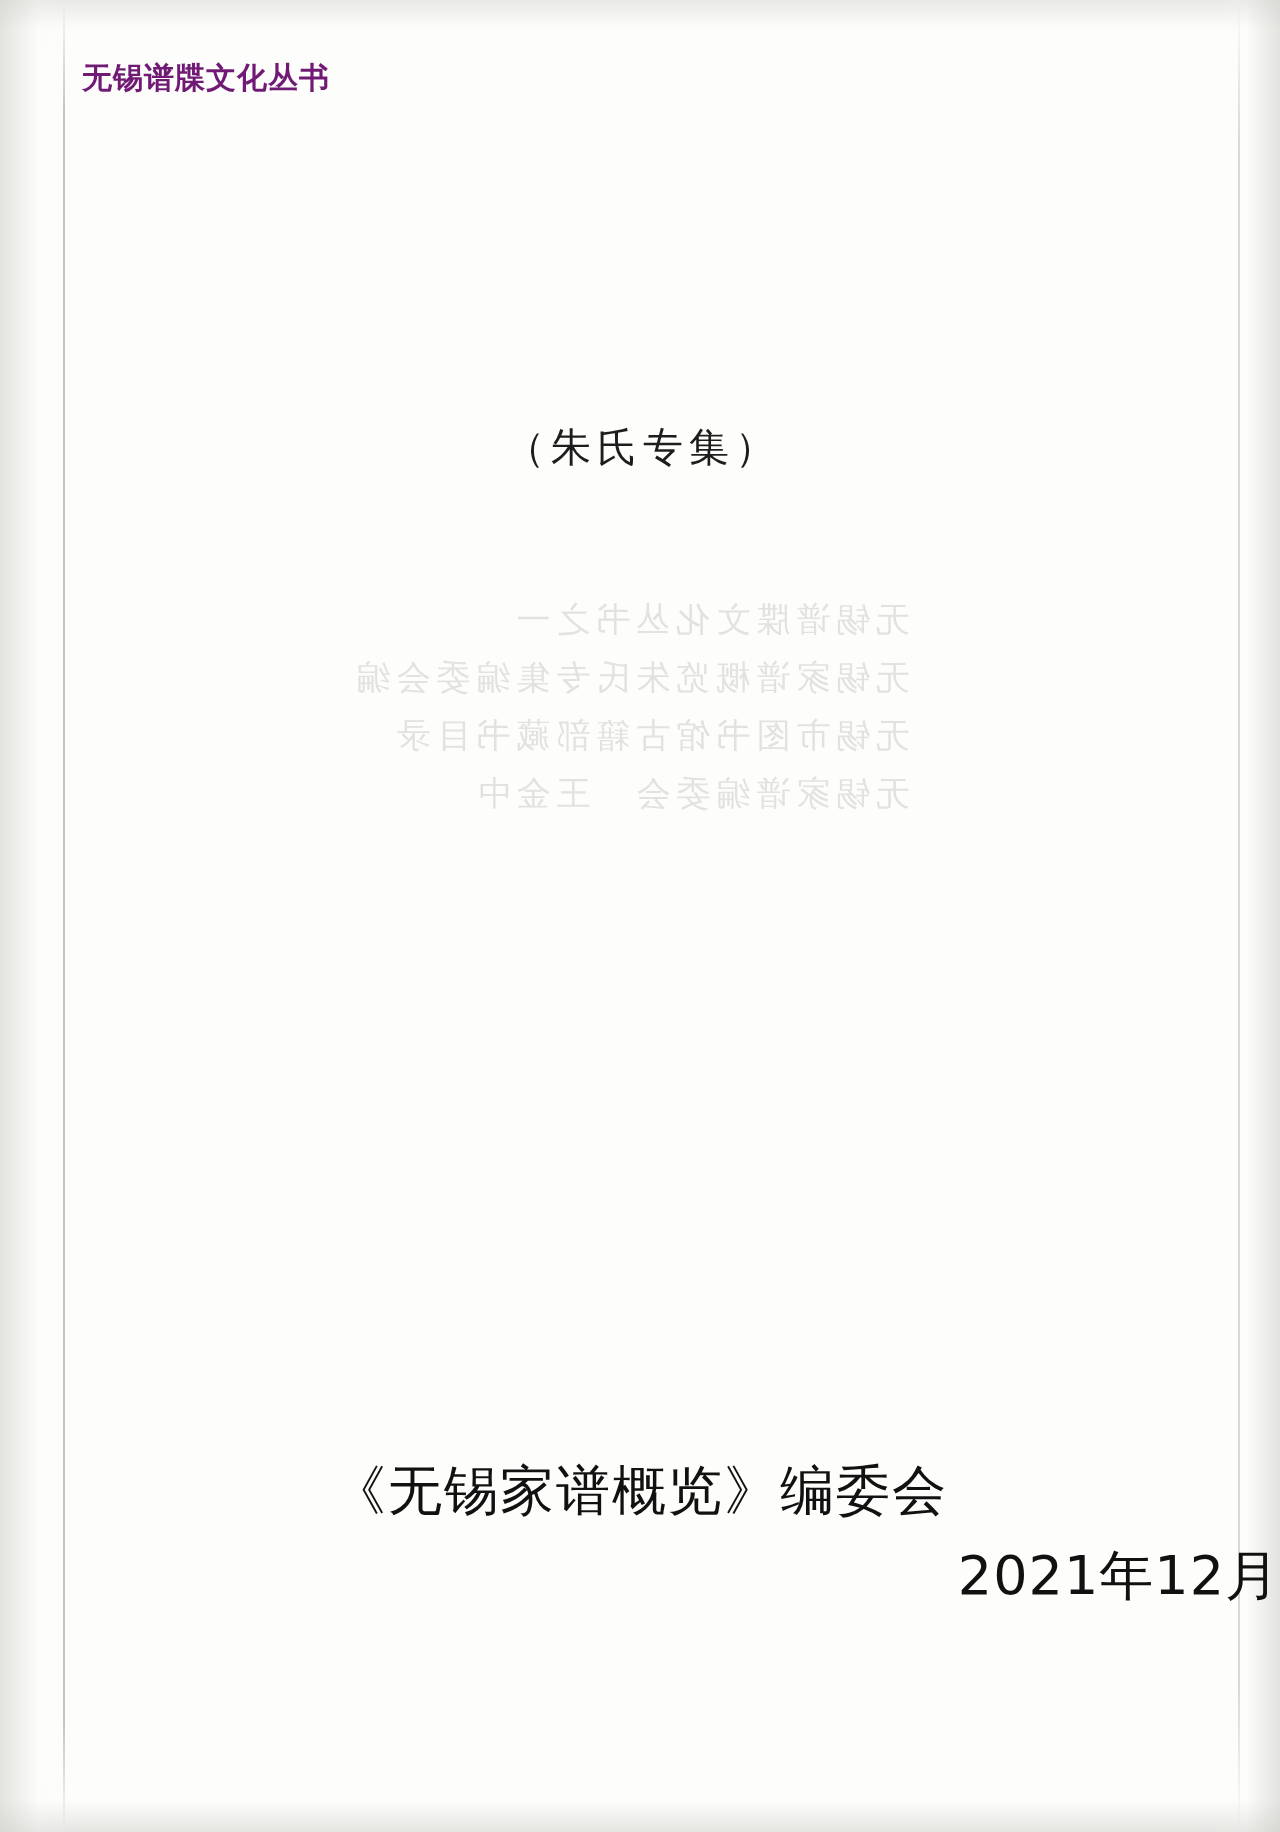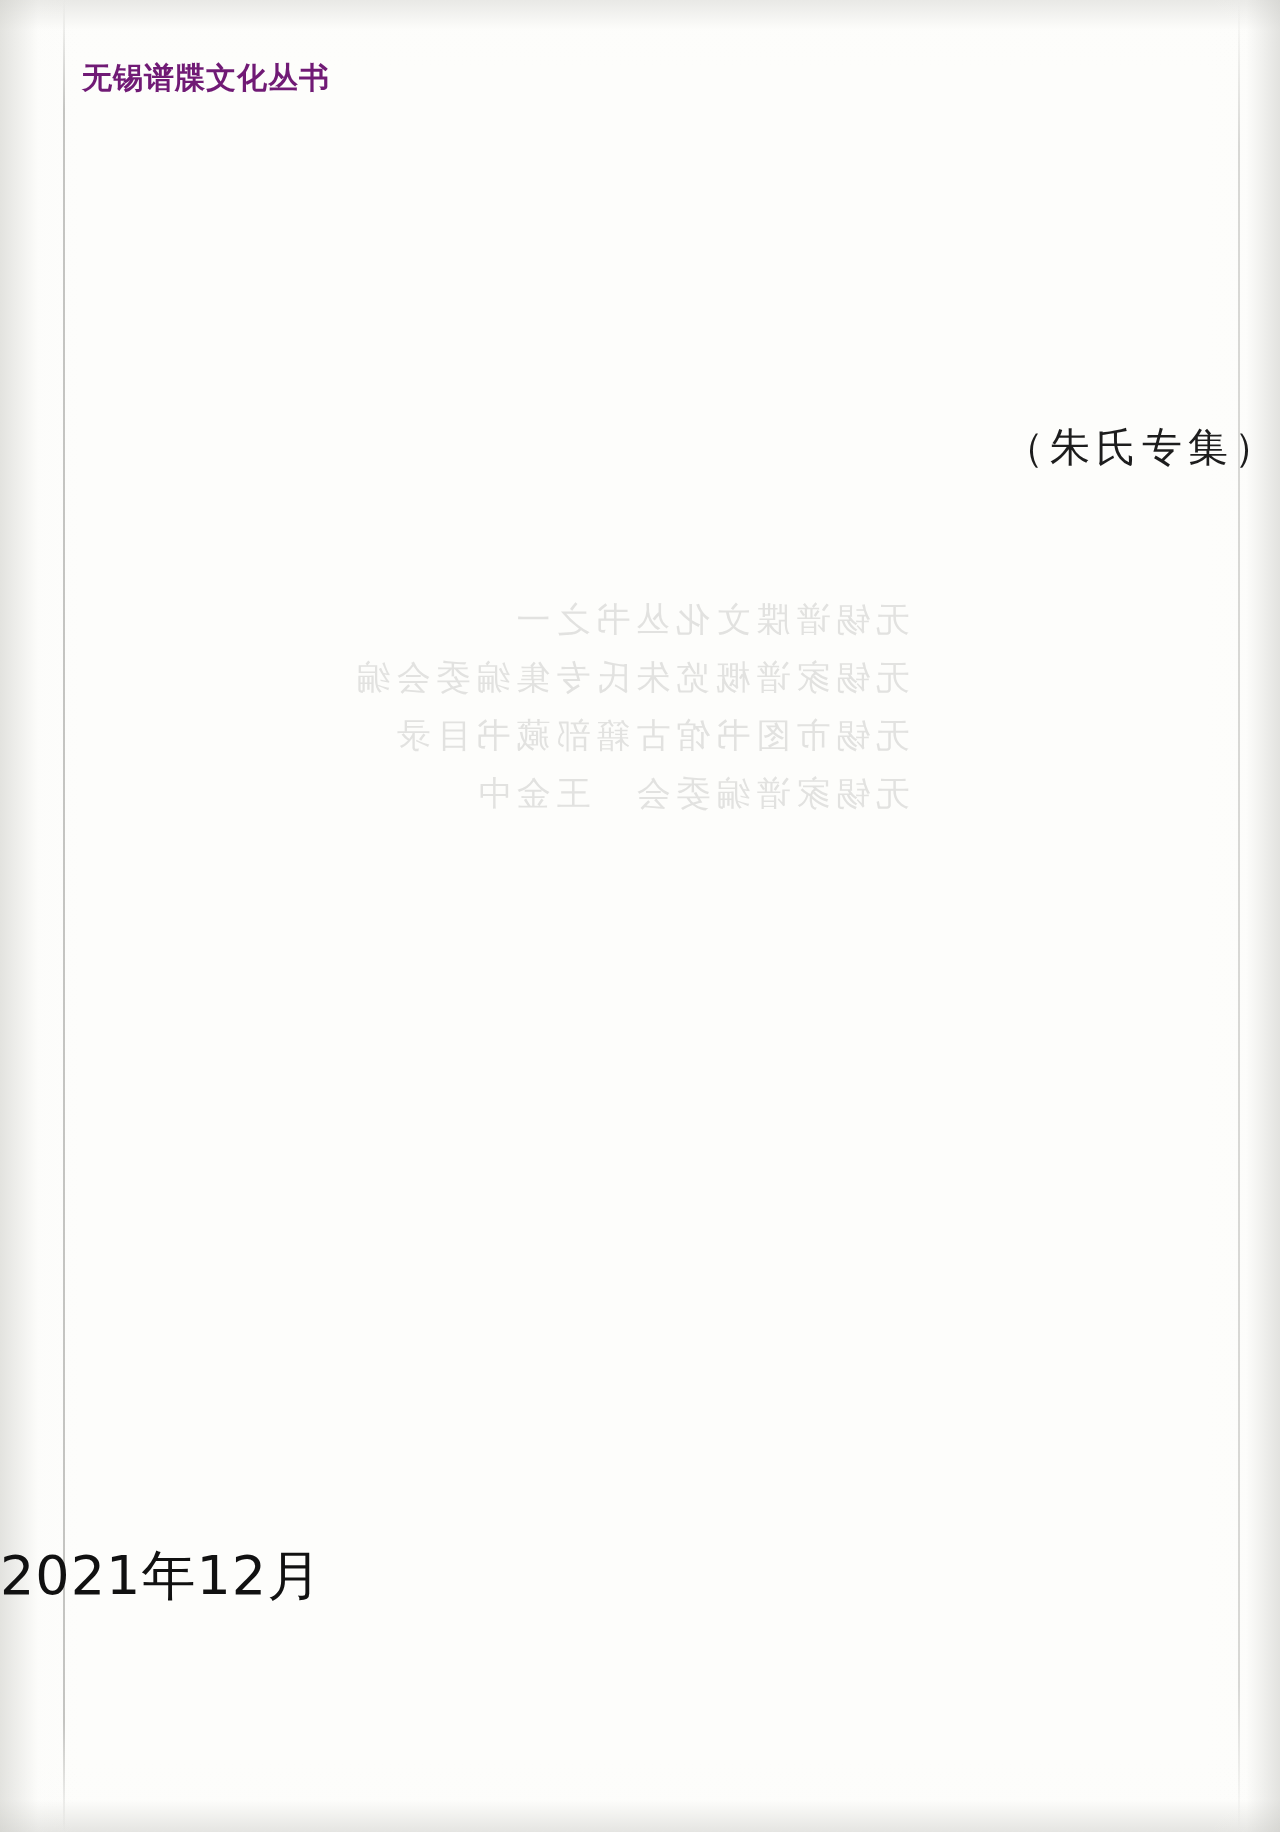--- a/index.html
+++ b/index.html
@@ -78,21 +78,21 @@
       1px 1px 0 rgba(60,60,60,0.35),
       -1px 0 0 rgba(90,90,90,0.25),
       0 2px 2px rgba(120,120,120,0.30);
   }
 
   .subtitle {
     position: absolute;
     left: 0;
     right: 0;
     top: 420px;
-    text-align: right;
+    text-align: center;
     font-size: 40px;
     font-weight: 500;
     letter-spacing: 6px;
     text-indent: 6px;
     color: #1d1d1d;
     white-space: nowrap;
   }
 
   .editors {
     position: absolute;
@@ -135,21 +135,21 @@
     letter-spacing: 2px;
     color: #111111;
     white-space: nowrap;
   }
 
   .pubdate {
     position: absolute;
     left: 0;
     right: 0;
     top: 1540px;
-    text-align: left;
+    text-align: right;
     font-size: 54px;
     font-weight: 400;
     letter-spacing: 1px;
     color: #111111;
     white-space: nowrap;
   }
 </style>
 </head>
 <body>
 
@@ -163,16 +163,17 @@
 无锡家谱概览朱氏专集编委会编
 无锡市图书馆古籍部藏书目录
 无锡家谱编委会　王金中</div>
 
   <div class="series-label">无锡谱牒文化丛书</div>
 
 
   <div class="subtitle">（朱氏专集）</div>
 
 
+  <div class="publisher">《无锡家谱概览》编委会</div>
 
   <div class="pubdate">2021年12月</div>
 
 </div>
 
 </body></html>

